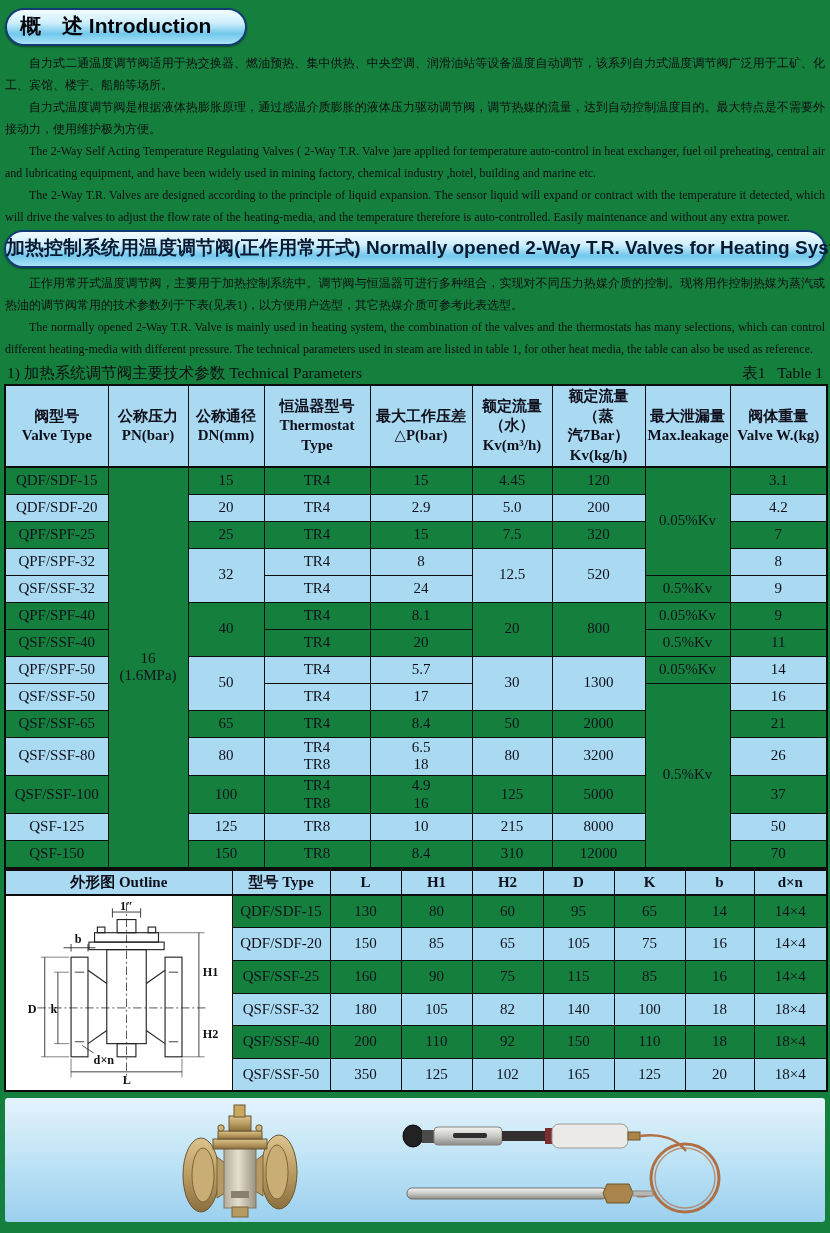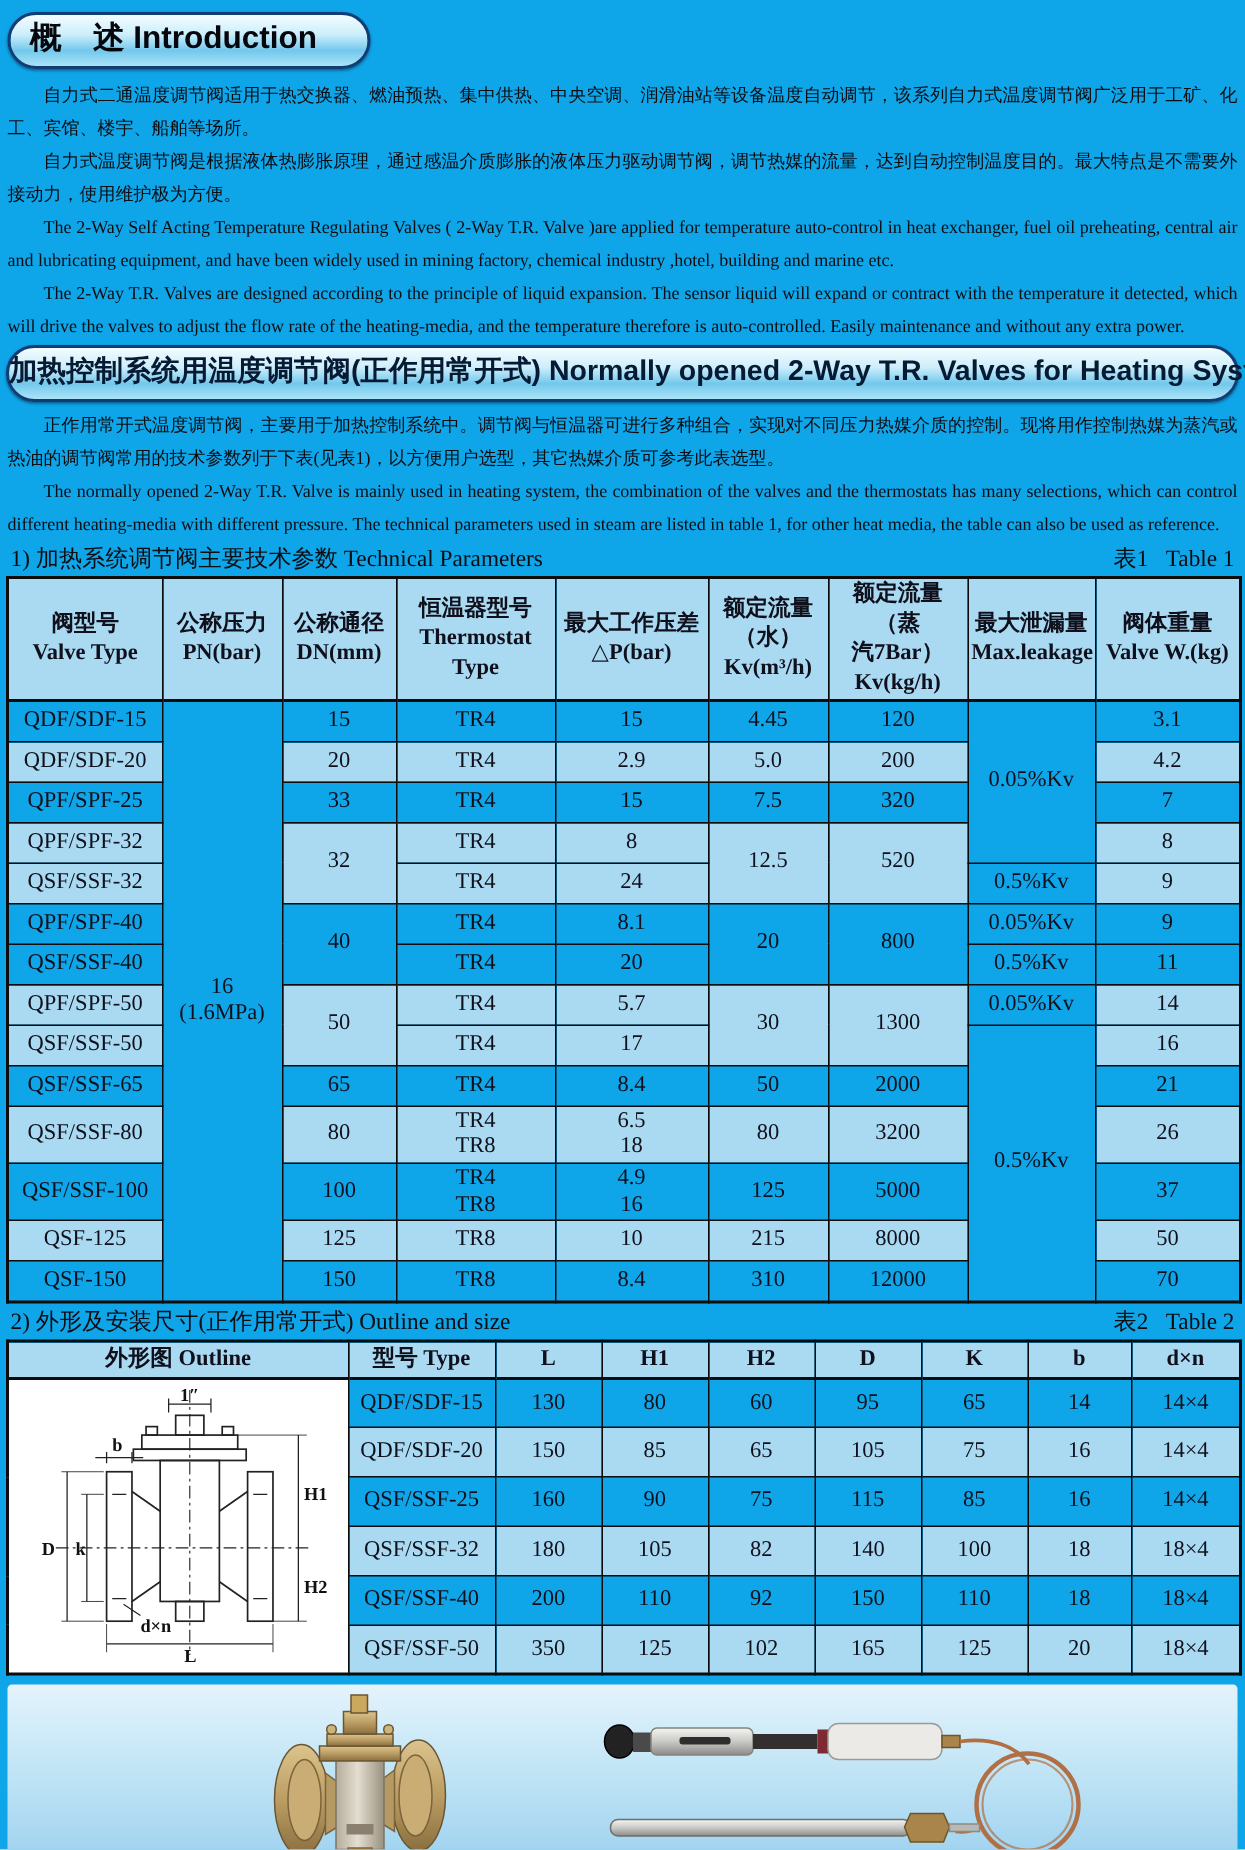--- a/index.html
+++ b/index.html
@@ -1,17 +1,17 @@
 <!DOCTYPE html>
 <html style="--table_blue: #a9daf2; --bar_border: #123c74; --photo_bg_top: #e4f3fc; --photo_bg_mid: #c2e5f6; --photo_bg_bottom: #9bd0ee;"><head>
 <meta charset="utf-8">
 <style>
   html,body{margin:0;padding:0;background:#ffffff;}
   .page{
-    position:relative;width:830px;height:1233px;overflow:hidden;background:#0ea5e9;
+    position:relative;width:830px;height:1233px;overflow:hidden;background:#15803d;
     font-family:"Liberation Serif","DejaVu Serif",serif;color:#0d0d12;
   }
   
   .pill{
     border:2px solid var(--bar_border,#123c74);
     border-radius:20px;
     background:linear-gradient(180deg,#f2fcff 0%,#cdeefb 38%,#72c8ec 70%,#abe3f7 100%);
     box-shadow:0 1px 2px rgba(0,0,0,.45);
     box-sizing:border-box;
   }
@@ -130,21 +130,21 @@
           <td class="b">QDF/SDF-20</td>
           <td class="b">20</td>
           <td class="b">TR4</td>
           <td class="b">2.9</td>
           <td class="b">5.0</td>
           <td class="b">200</td>
           <td class="b">4.2</td>
         </tr>
         <tr>
           <td>QPF/SPF-25</td>
-          <td>33</td>
+          <td>25</td>
           <td>TR4</td>
           <td>15</td>
           <td>7.5</td>
           <td>320</td>
           <td>7</td>
         </tr>
         <tr>
           <td class="b">QPF/SPF-32</td>
           <td rowspan="2" class="b">32</td>
           <td class="b">TR4</td>
@@ -239,24 +239,20 @@
           <td>150</td>
           <td>TR8</td>
           <td>8.4</td>
           <td>310</td>
           <td>12000</td>
           <td>70</td>
         </tr>
       </tbody>
   </table>
 
-  <div class="caption">
-    <span class="cap-left">2) 外形及安装尺寸(正作用常开式)  Outline and size</span>
-    <span class="cap-right">表2   Table 2</span>
-  </div>
 
   <table id="t2" class="datatable">
     <colgroup>
       <col style="width:227px">
         <col style="width:98px">
         <col style="width:71px">
       <col style="width:71px">
         <col style="width:71px">
         <col style="width:71px">
       <col style="width:71px">

